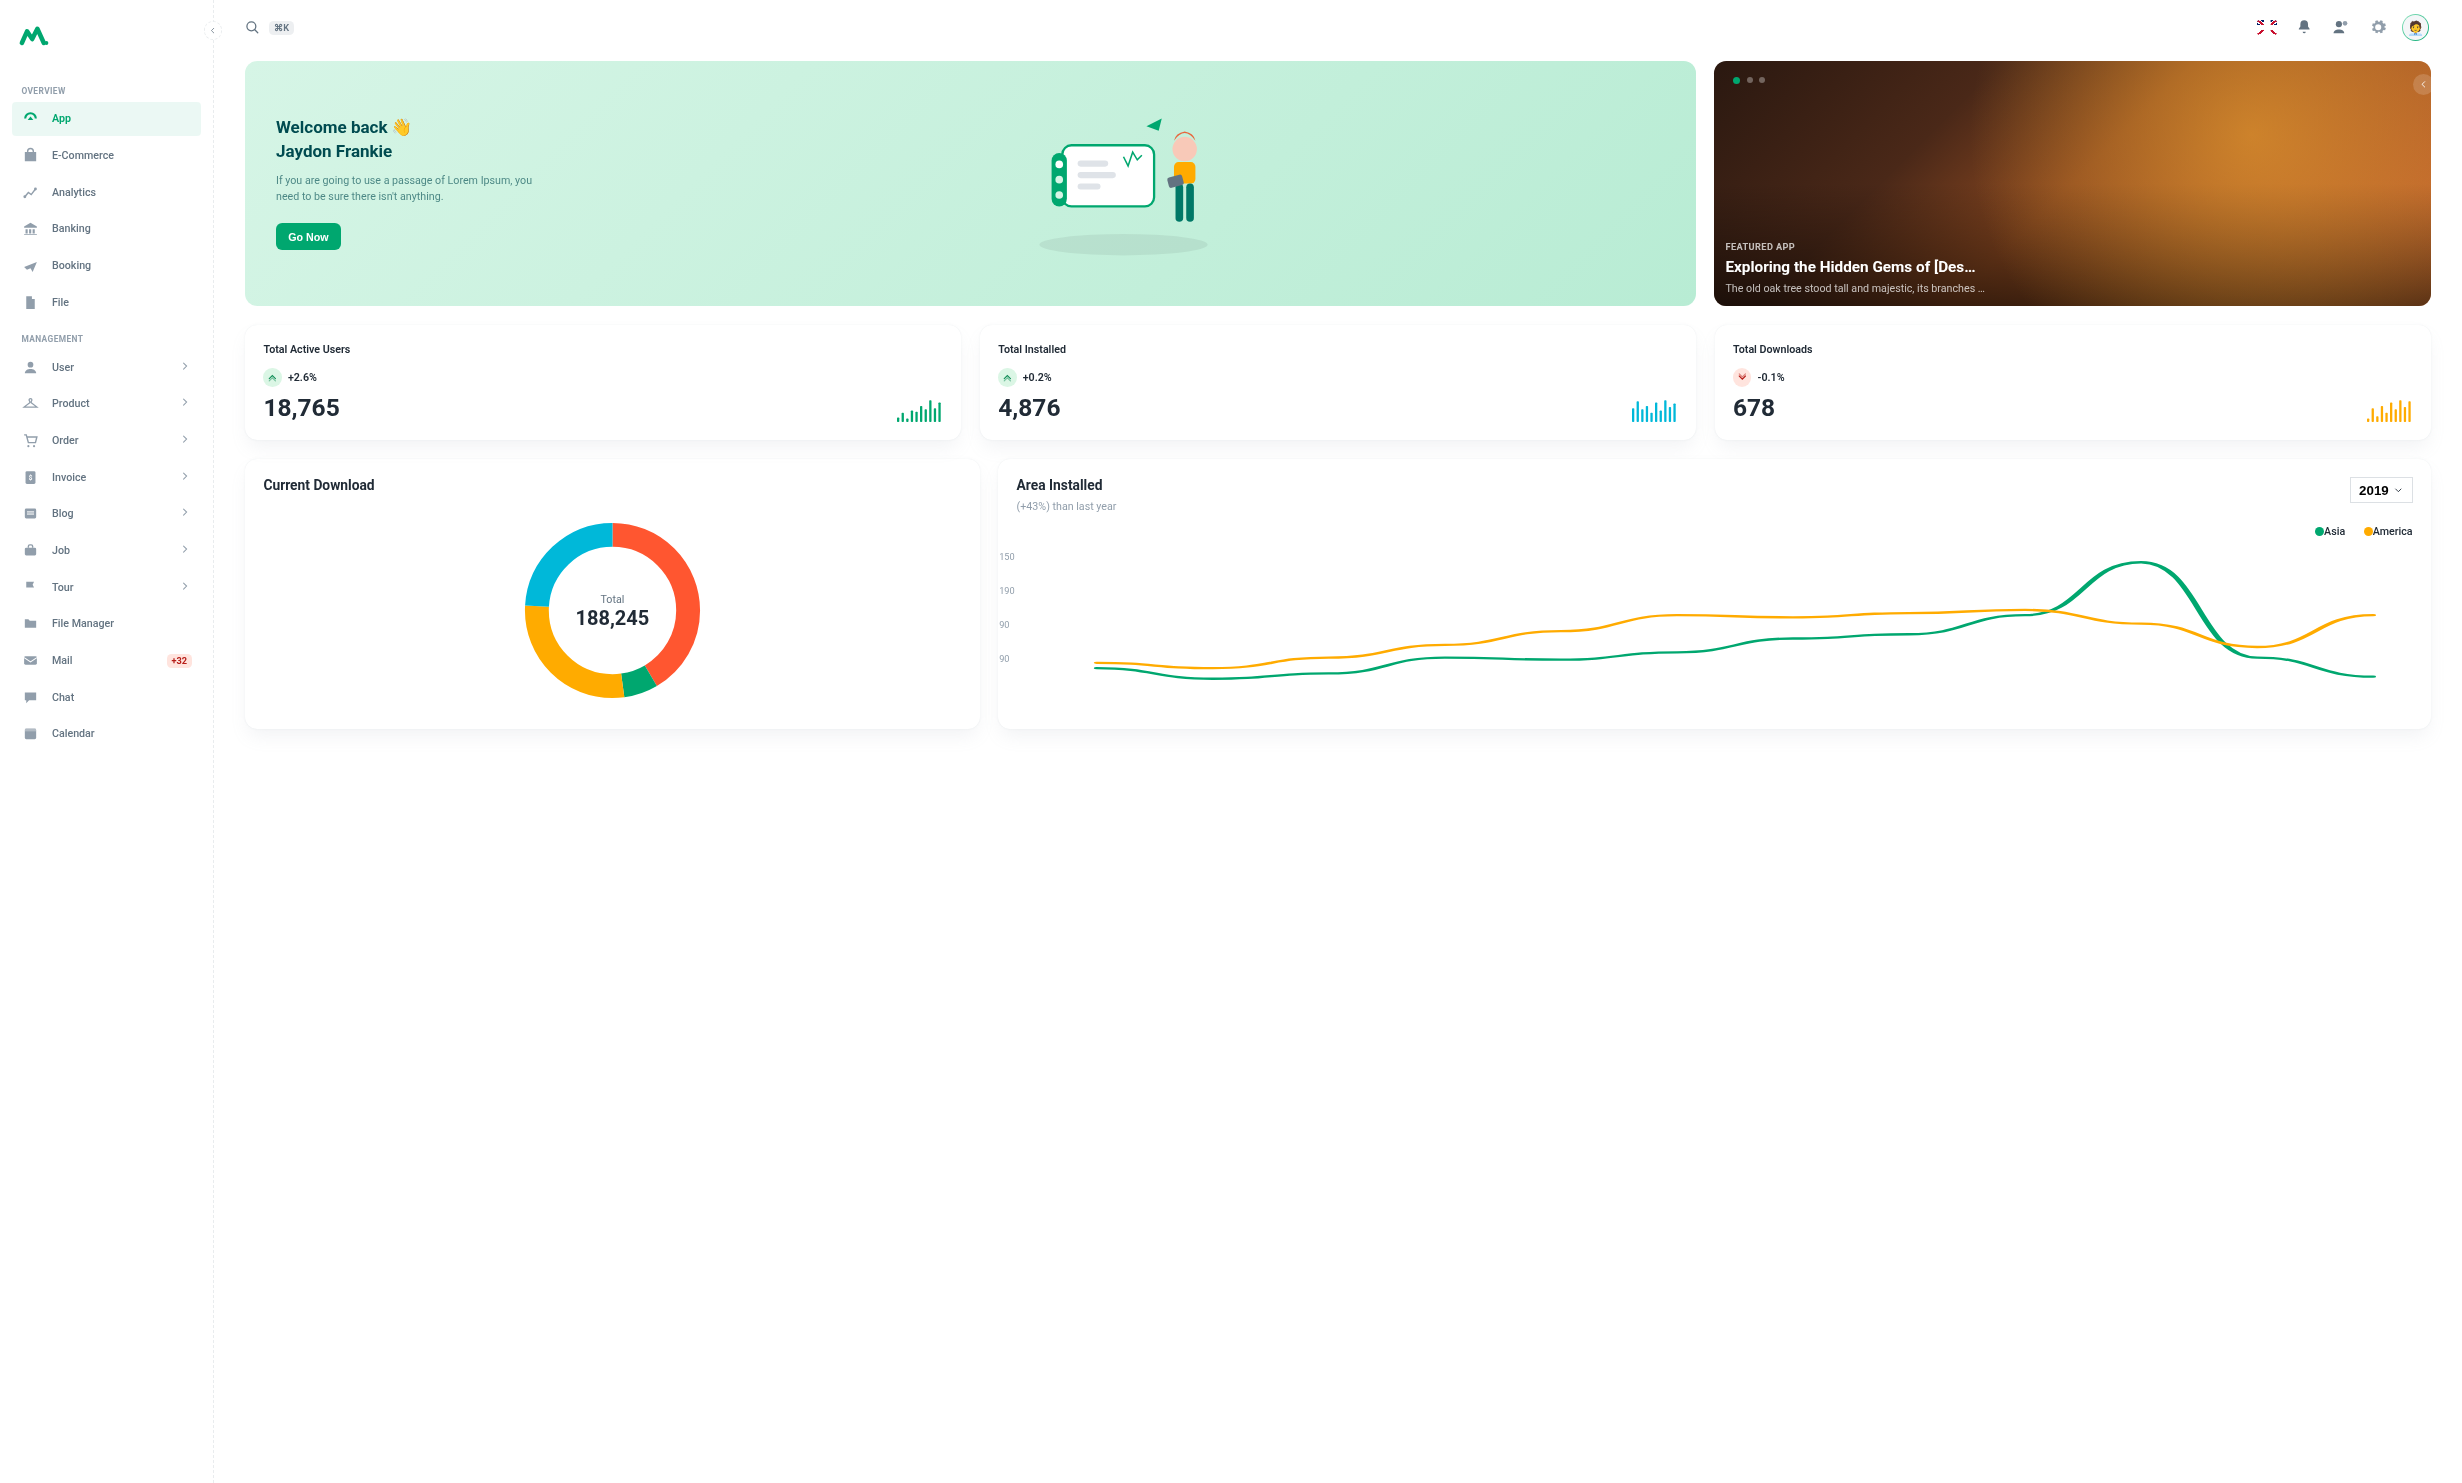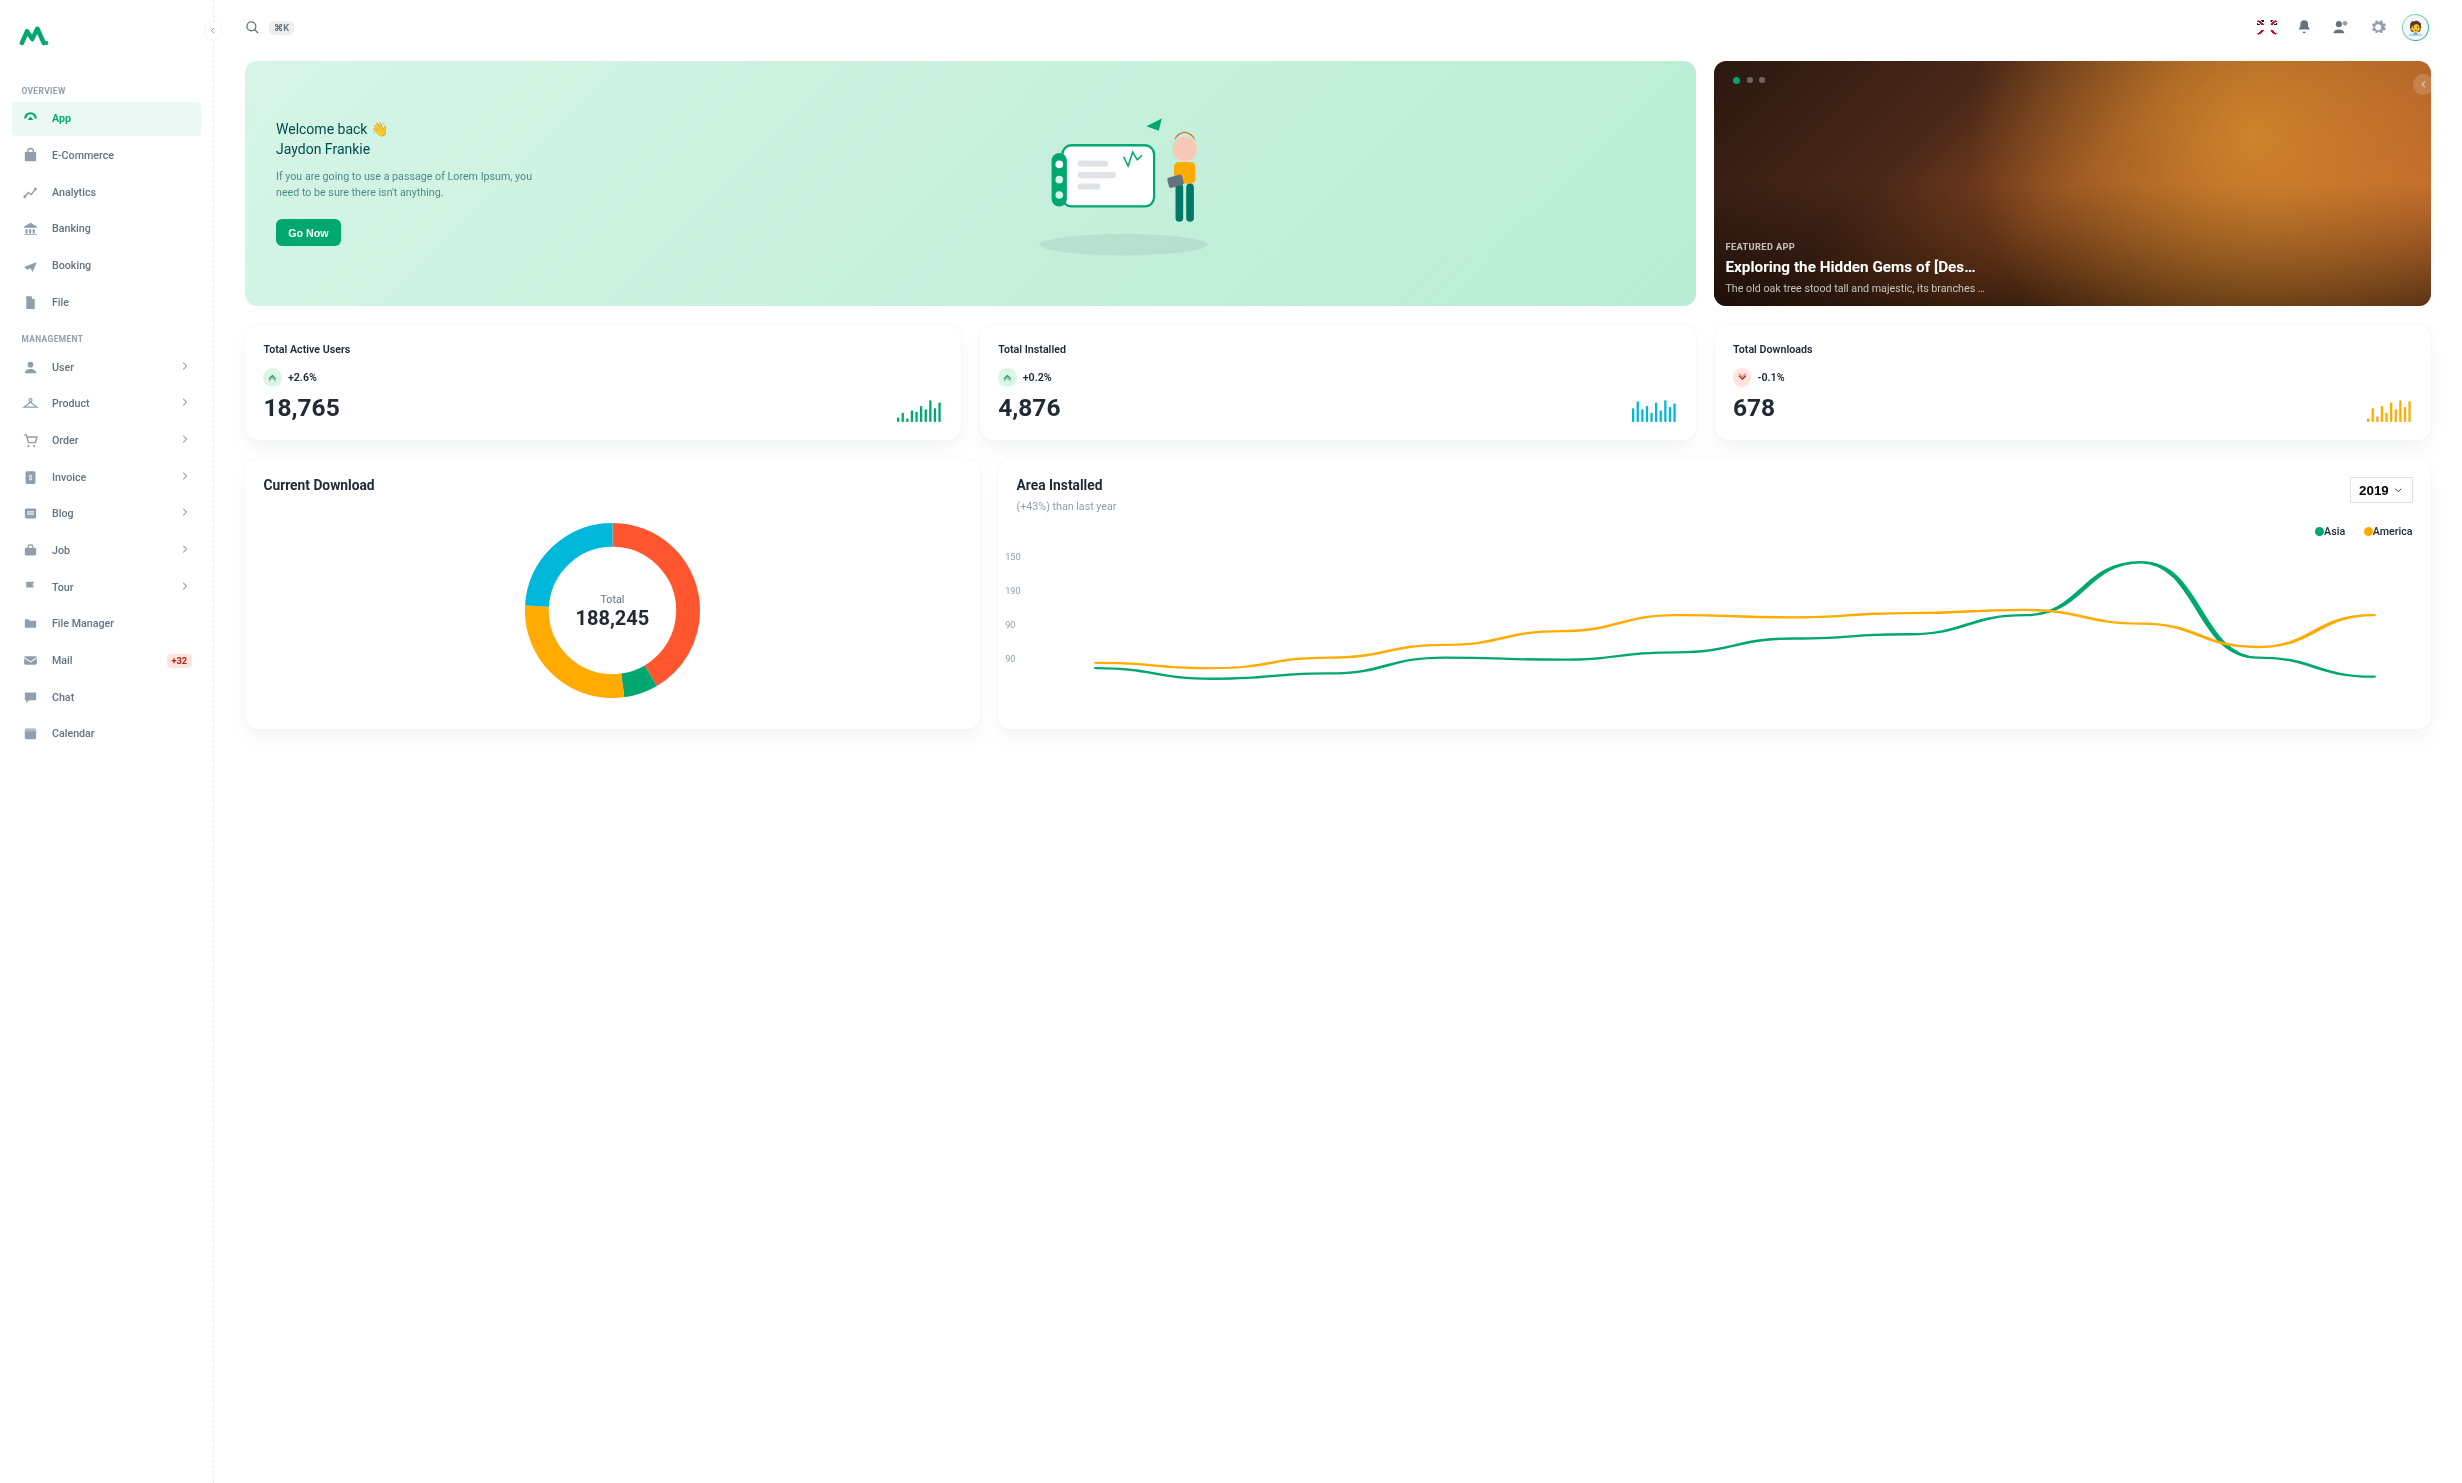--- a/index.html
+++ b/index.html
@@ -31,21 +31,21 @@
 .flag::before { background: linear-gradient(to bottom right, transparent 42%, #fff 42%, #fff 46%, #C8102E 46%, #C8102E 54%, #fff 54%, #fff 58%, transparent 58%), linear-gradient(to bottom left, transparent 42%, #fff 42%, #fff 46%, #C8102E 46%, #C8102E 54%, #fff 54%, #fff 58%, transparent 58%); }
 .flag::after { background: linear-gradient(#fff,#fff) no-repeat center/100% 33%, linear-gradient(#fff,#fff) no-repeat center/33% 100%, linear-gradient(#C8102E,#C8102E) no-repeat center/100% 20%, linear-gradient(#C8102E,#C8102E) no-repeat center/20% 100%; }
 .avatar { width: 27.5px; height: 27.5px; border-radius: 50%; background: linear-gradient(135deg,#93e4c1,#00A76F); padding: 1.5px; }
 .avatar-inner { width: 100%; height: 100%; border-radius: 50%; background: #f4f6f8 center/cover; display:flex; align-items:center; justify-content:center; font-size:13.8px; }
 
 .content { padding: 6.1px 31px 31px; }
 .row { display: flex; gap: 18.4px; }
 
 
 .welcome { flex: 2; background: linear-gradient(135deg, #d6f5e6, #b8ecd4); border-radius: 12.2px; padding: 31px; display: flex; align-items: center; gap: 31px; height: 245px; }
-.welcome h2 { font-size: 14px; font-weight: 400; color: #004B50; margin-bottom: 3.1px; }
+.welcome h2 { font-size: 17px; font-weight: 700; color: #004B50; margin-bottom: 3.1px; }
 .welcome p { color: #004B50; opacity: .64; margin: 12.2px 0 18.4px; max-width: 275px; line-height: 1.5; }
 .go-btn { background: #00A76F; color: #fff; border: none; padding: 7.6px 12.2px; border-radius: 6.1px; font-weight: 700; cursor: pointer; font-size: 10.7px; }
 .welcome-illust { flex: 1; display:flex; align-items:center; justify-content:center; }
 
 
 .featured { flex: 1; border-radius: 12.2px; background: linear-gradient(135deg, #2a1810, #4a2818 30%, #8a4820 50%, #c86830); position: relative; overflow: hidden; height: 245px; display: flex; flex-direction: column; justify-content: flex-end; padding: 11px; color: #fff; }
 .featured::after { content:""; position:absolute; inset:0; background: radial-gradient(circle at 75% 30%, rgba(255,180,50,.5), transparent 50%), linear-gradient(to top, rgba(0,0,0,.6), transparent 50%); }
 .featured > * { position: relative; z-index: 1; }
 .featured .overline { font-size: 9.2px; font-weight: 700; opacity: .72; text-transform: uppercase; letter-spacing: 0.4px; }
 .featured .title { font-size: 15.3px; font-weight: 700; margin: 6.1px 0; }
@@ -77,21 +77,21 @@
 .panel .sub { color: #919EAB; margin-top: 7px; }
 .donut-wrap { display: flex; justify-content: center; margin-top: 18.4px; position: relative; }
 .donut-center { position: absolute; top: 50%; left: 50%; transform: translate(-50%, -50%); text-align: center; }
 .donut-center .lbl { font-size: 10.7px; color: #637381; }
 .donut-center .val { font-size: 20px; font-weight: 700; }
 .year-select { position: absolute; right: 18.4px; top: 18.4px; border: 0.8px solid rgba(145,158,171,.32); border-radius: 0; padding: 4.6px 7.6px; display: flex; align-items: center; gap: 4.6px; font-weight: 600; cursor: pointer; background:#fff; }
 .legend { display: flex; gap: 18.4px; justify-content: flex-end; margin-top: 12.2px; }
 .legend-item { display: flex; align-items: center; gap: 0; font-weight: 500; }
 .legend-dot { width: 9.2px; height: 9.2px; border-radius: 50%; }
 .area-chart { margin-top: 6.1px; }
-.y-axis-labels { position: absolute; left: 7px; top: 92px; display: flex; flex-direction: column; gap: 23px; font-size: 9.2px; color: #919EAB; }
+.y-axis-labels { position: absolute; left: 1px; top: 92px; display: flex; flex-direction: column; gap: 23px; font-size: 9.2px; color: #919EAB; }
 </style>
 </head>
 <body>
 
 <div class="app">
   <aside class="sidebar">
     <div class="logo">
       <svg viewBox="0 0 48 32">
           <path d="M6 26 L14 8 L22 20 L30 4 L40 26" fill="none" stroke="#00A76F" stroke-width="7" stroke-linecap="round" stroke-linejoin="round"></path>
           <circle cx="44" cy="26" r="3" fill="#00A76F"></circle>

